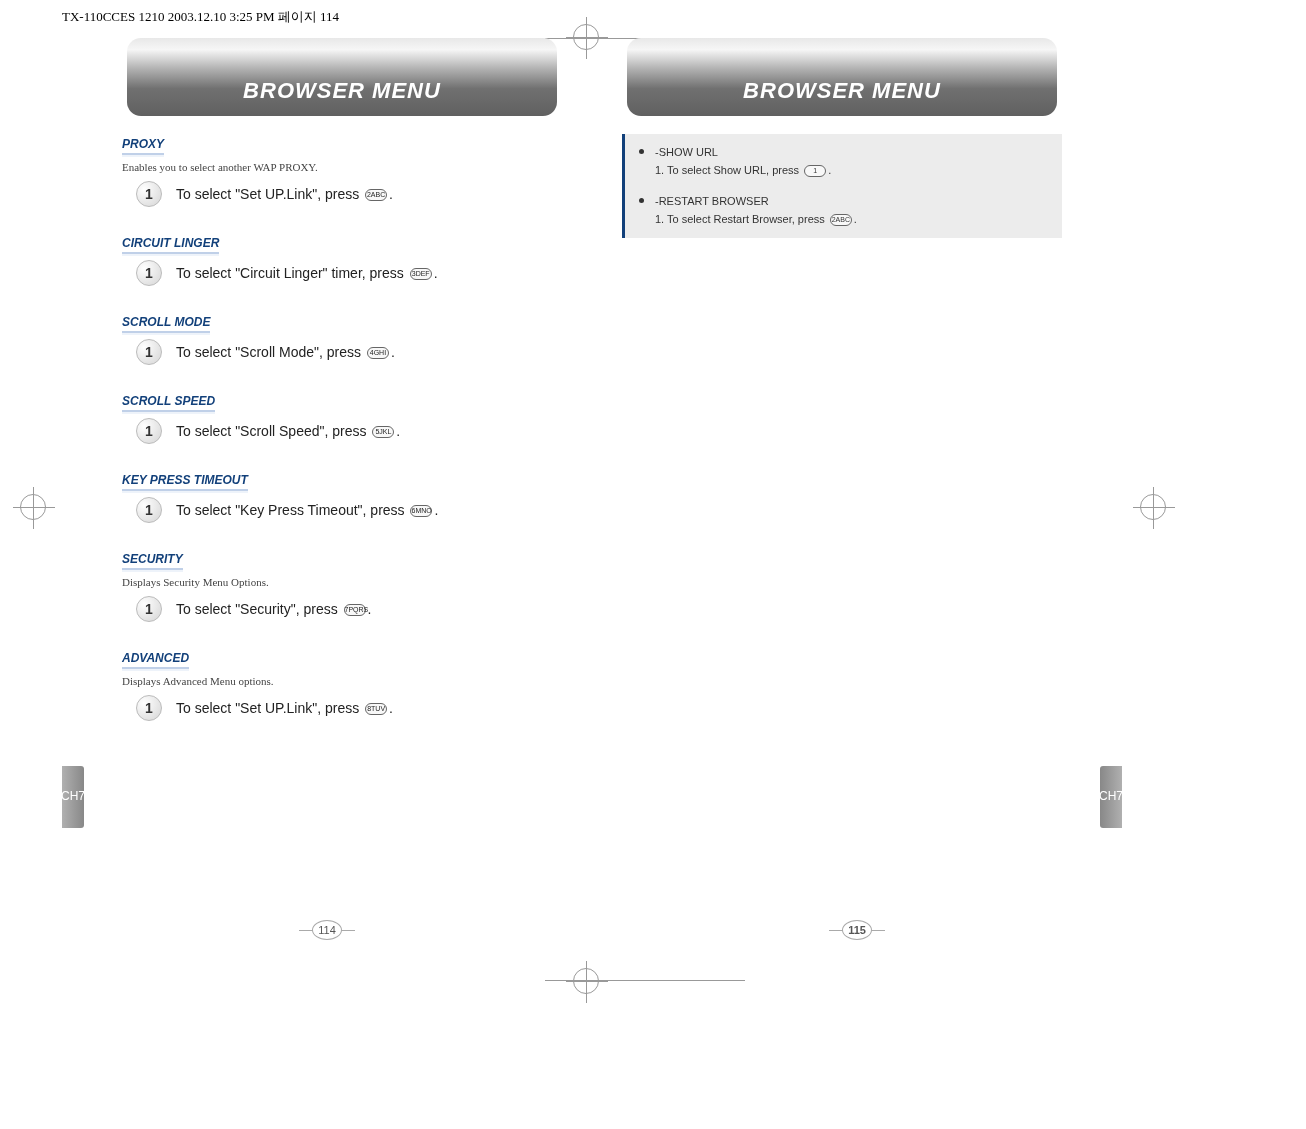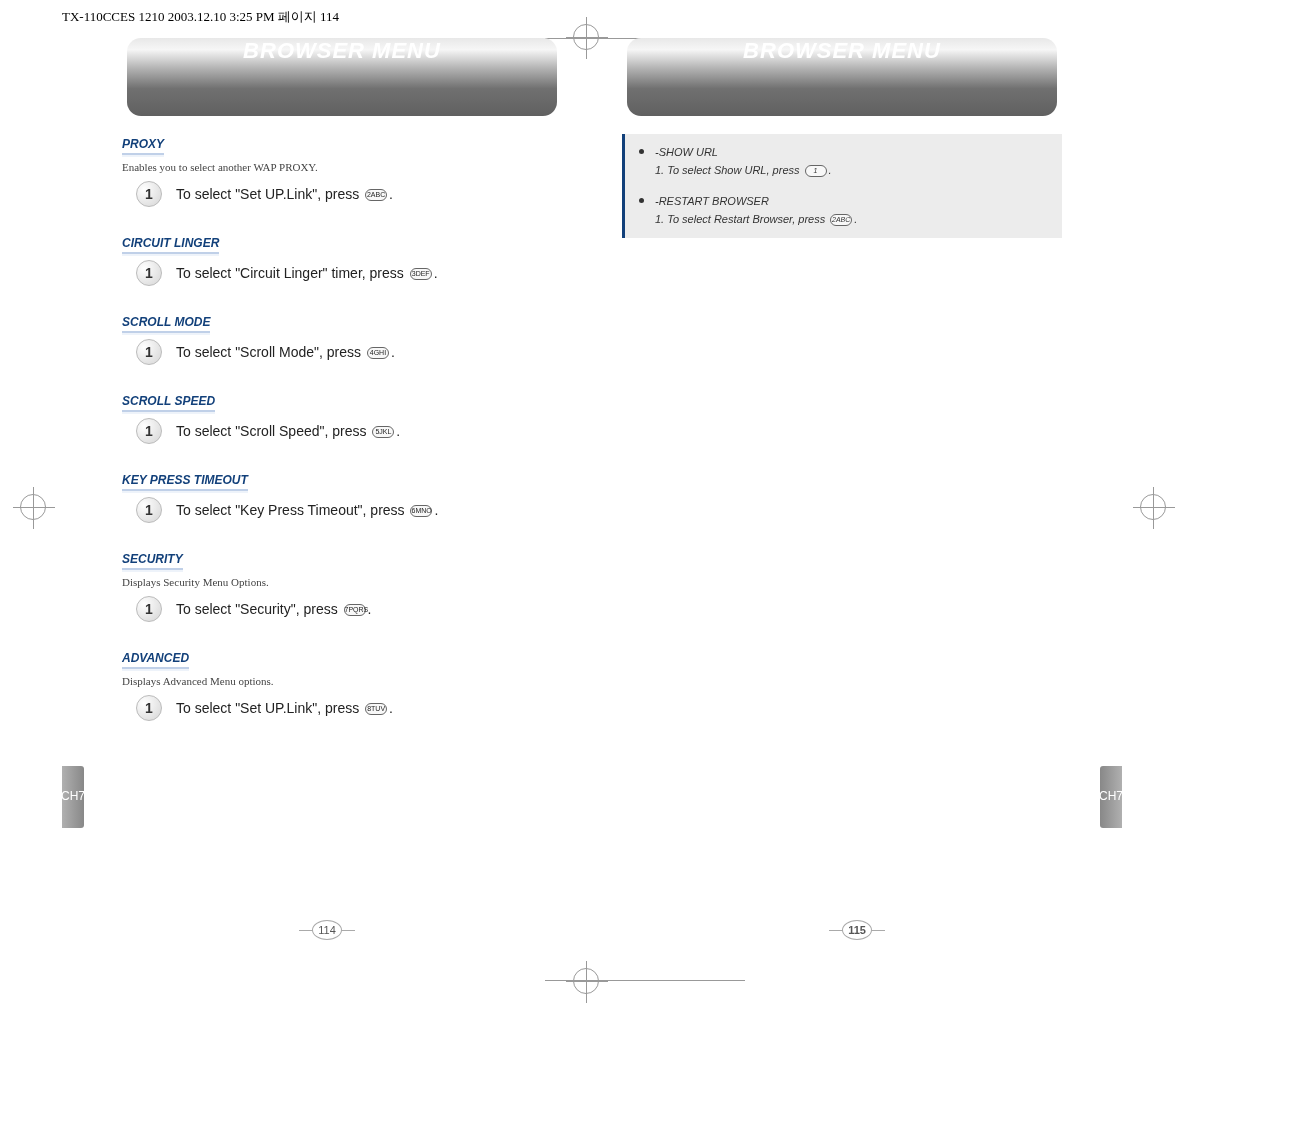--- a/index.html
+++ b/index.html
@@ -58,20 +58,21 @@
     .page-left { padding: 0 30px 0 60px; }
     .page-right { padding: 0 60px 0 30px; }
 
     .title-bar {
       margin: 0 auto 18px auto;
       width: 430px;
       height: 78px;
       border-radius: 14px;
       background: linear-gradient(to bottom, #e8e8e8 0%, #f6f6f6 15%, #b0b0b0 40%, #707070 65%, #606060 100%);
       display: flex;
+      align-items: flex-end;
       justify-content: center;
       padding-bottom: 12px;
     }
     .title-bar span {
       color: #fff;
       font-weight: bold;
       font-size: 22px;
       font-style: italic;
       letter-spacing: 1px;
     }
@@ -132,21 +133,20 @@
     }
 
     .info-box {
       background: #ececec;
       border-left: 3px solid #12407a;
       padding: 10px 14px 10px 20px;
       font-size: 11px;
       line-height: 1.6;
       color: #333;
       position: relative;
-      font-style: italic;
     }
     .info-item { position: relative; padding-left: 10px; margin-bottom: 14px; }
     .info-item::before {
       content: "";
       position: absolute;
       left: -6px; top: 5px;
       width: 5px; height: 5px;
       background: #333;
       border-radius: 50%;
     }

